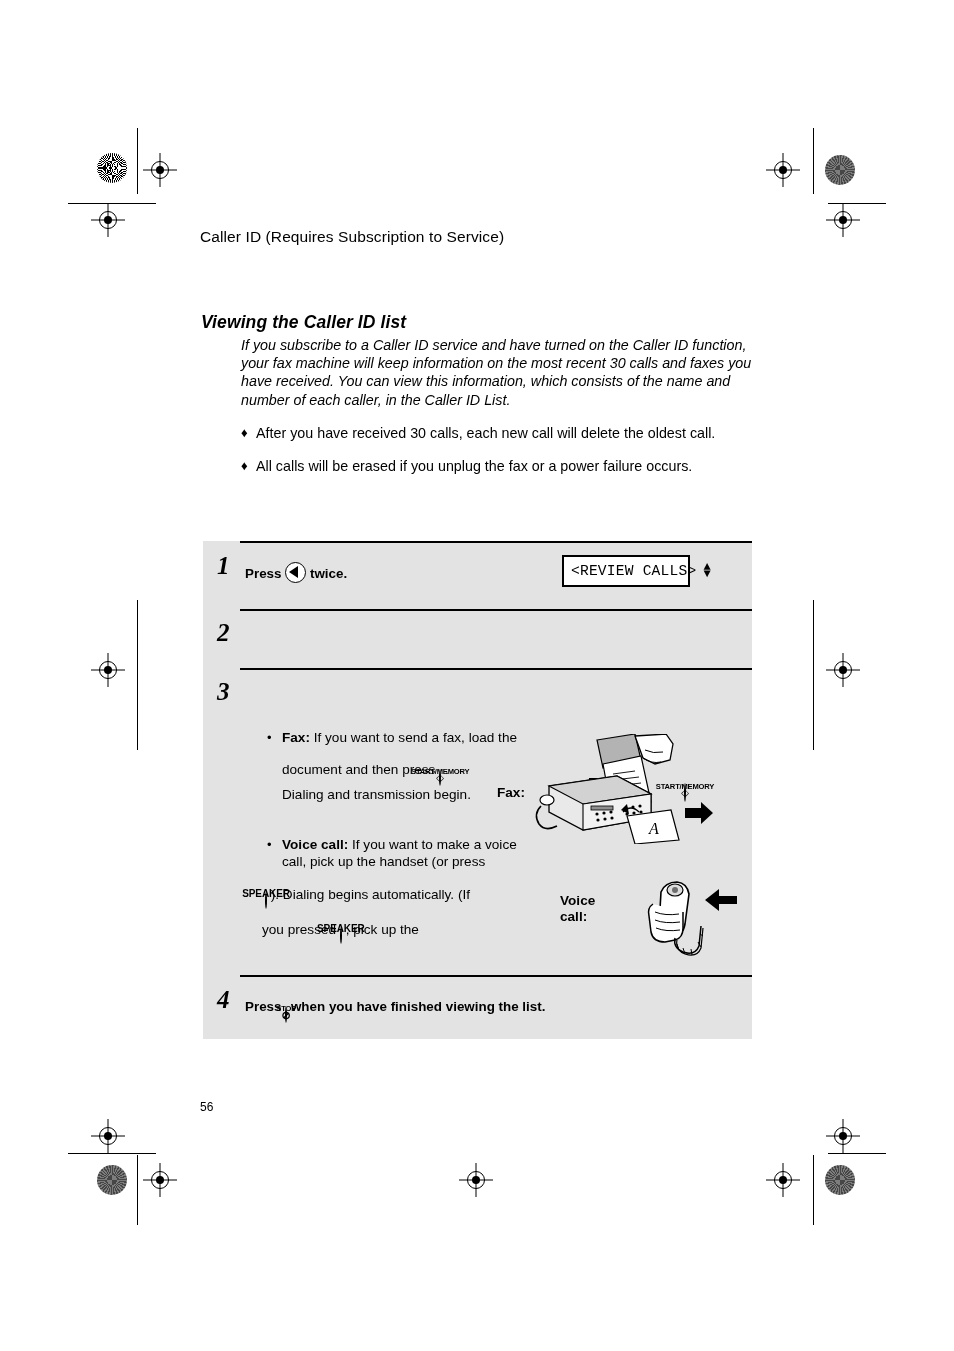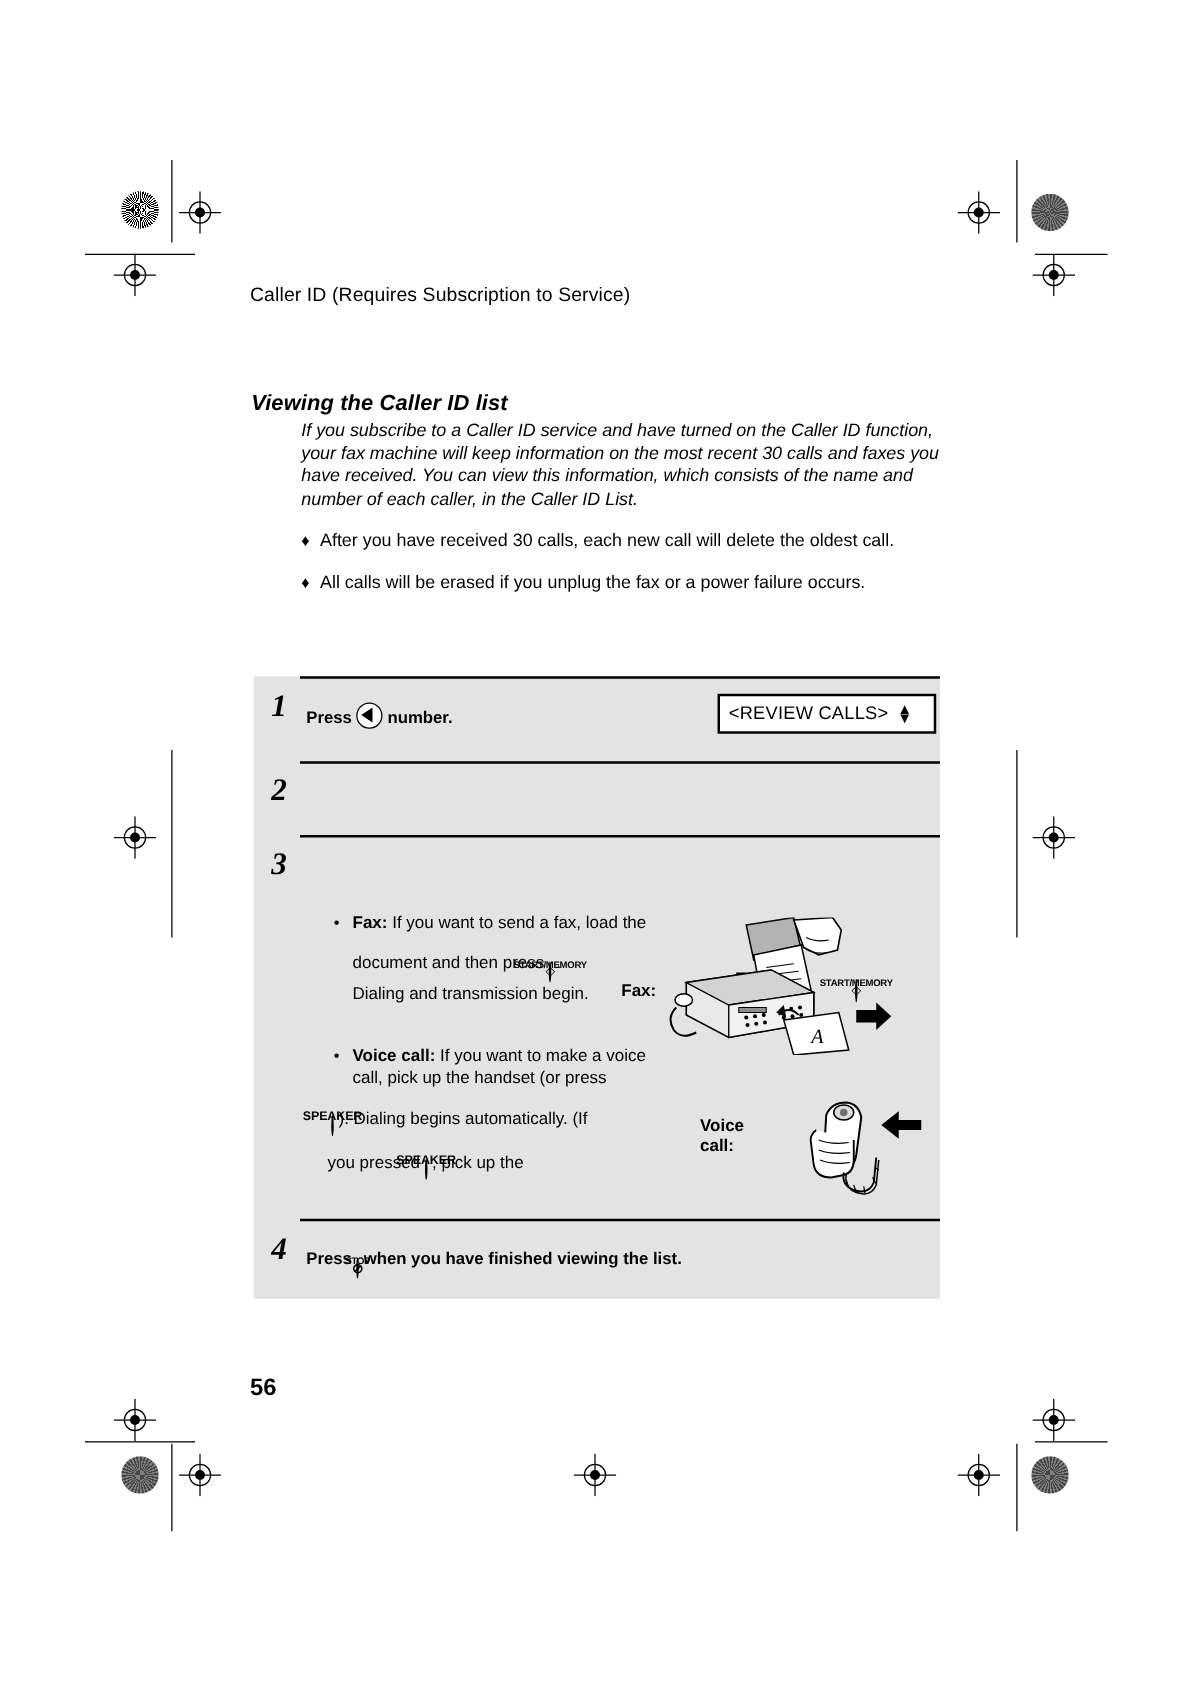--- a/index.html
+++ b/index.html
@@ -121,21 +121,21 @@
   }
   .sub b{font-weight:bold;}
   .subdot{position:absolute;font-size:13px;}
 
   
   .illus{position:absolute;}
   .ill-label{position:absolute;font-size:13.6px;font-weight:bold;line-height:16px;}
 
   .pageno{
     position:absolute;left:200px;top:1100px;
-    font-size:19px;font-weight:bold;
+    font-size:12px;font-weight:normal;
   }
 </style>
 </head>
 <body>
 
 <div class="mark dot halftone" style="left:97px;top:153px;"></div>
 <div class="mark reg" style="left:143px;top:153px;">
   <svg width="34" height="34" viewBox="0 0 34 34">
     <line x1="17" y1="0" x2="17" y2="34" stroke="#000" stroke-width="1"></line>
     <line x1="0" y1="17" x2="34" y2="17" stroke="#000" stroke-width="1"></line>
@@ -268,24 +268,24 @@
   <div class="divider" style="top:68px;"></div>
   <div class="divider" style="top:127px;"></div>
   <div class="divider" style="top:434px;"></div>
 
   <div class="stepnum" style="left:14px;top:11px;">1</div>
   <div class="steptext" style="left:42px;top:21px;">
     <span>Press</span>
     <span class="keyround">
       <span class="tri" style="left:3px;top:3px;width:0;height:0;border-top:6px solid transparent;border-bottom:6px solid transparent;border-right:9px solid #000;"></span>
     </span>
-    <span>number.</span>
-  </div>
-
-  <div class="lcd" style="left:371px;top:14px;width:175px;height:32px;">
+    <span>twice.</span>
+  </div>
+
+  <div class="lcd" style="left:359px;top:14px;width:128px;height:32px;font-family:Liberation Mono, monospace;">
     <span class="txt">&lt;REVIEW CALLS&gt;</span>
     <span class="updown">
       <span>▲</span>
       <span>▼</span>
     </span>
   </div>
 
   <div class="stepnum" style="left:14px;top:78px;">2</div>
 
   <div class="stepnum" style="left:14px;top:137px;">3</div>

